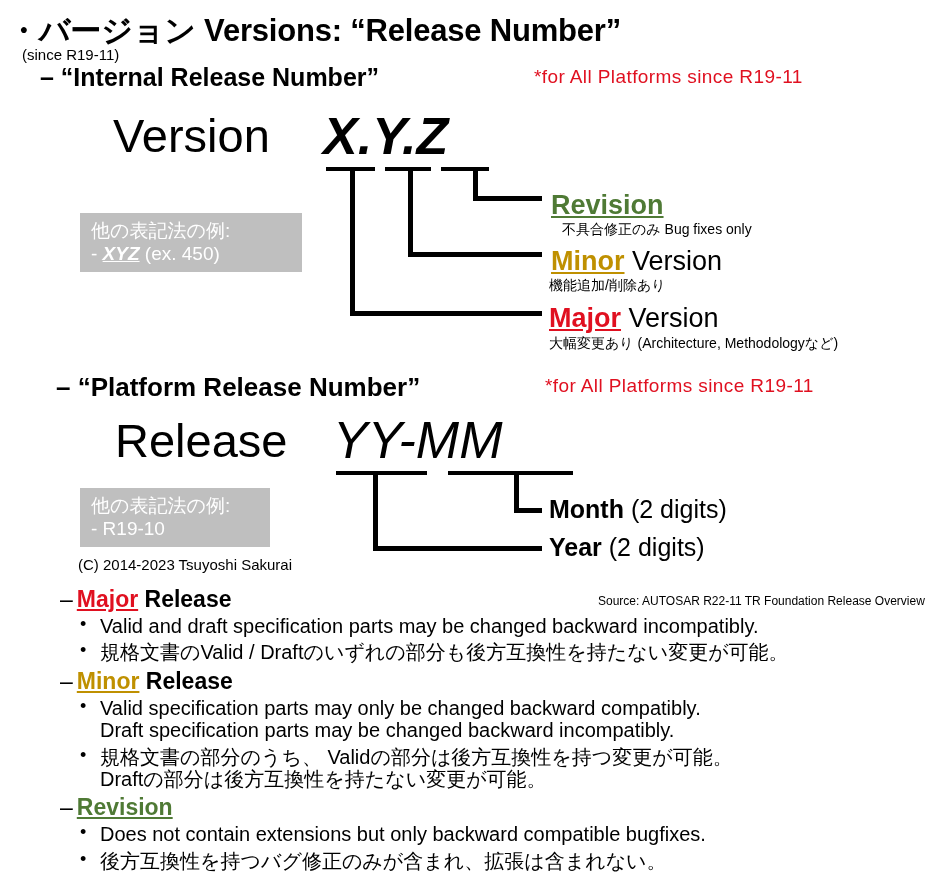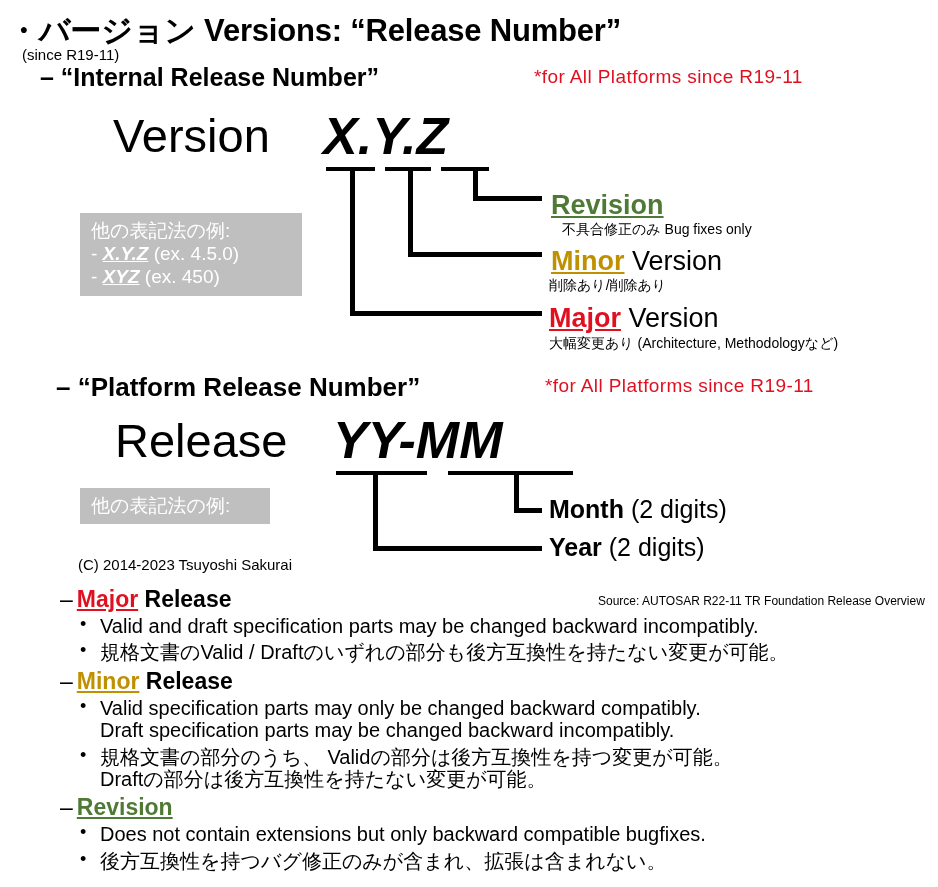--- a/index.html
+++ b/index.html
@@ -85,21 +85,21 @@
     font-size:19px;font-weight:400;color:#E01020;
     letter-spacing:0.4px;
   }
 
   #release-word{
     left:115px;top:413px;
     font-size:47px;font-weight:400;
   }
   #release-yymm{
     left:333px;top:410px;
-    font-size:52px;font-weight:bold;font-style:italic;
+    font-size:52px;font-weight:normal;font-style:italic;
   }
 
   #label-month{left:549px;top:495px;font-size:25px;font-weight:bold;}
   #label-year{left:549px;top:533px;font-size:25px;font-weight:bold;}
   #label-month .plain,#label-year .plain{font-weight:400;}
 
   
   #copyright{left:78px;top:556px;font-size:15px;font-weight:400;}
   #source-note{left:598px;top:594px;font-size:12px;font-weight:400;}
 
@@ -152,29 +152,28 @@
 <div class="abs hline" style="left:473px;top:196px;width:69px;"></div>
 
 <div class="abs vline" style="left:408px;top:171px;height:86px;"></div>
 <div class="abs hline" style="left:408px;top:252px;width:134px;"></div>
 
 <div class="abs vline" style="left:350px;top:171px;height:145px;"></div>
 <div class="abs hline" style="left:350px;top:311px;width:192px;"></div>
 
 <div class="abs gray-box" id="gray-box-1">
   <div>他の表記法の例:</div>
-  <div class="nowrap"><span>- </span><span class="u">X.Y.Z</span><span> (ex. 4.5.0)</span></div>
   <div class="nowrap"><span>- </span><span class="u">XYZ</span><span>  (ex. 450)</span></div>
 </div>
 
 <div class="abs nowrap lab-main" id="label-revision"><span class="kw">Revision</span><span class="plain"></span></div>
 <div class="abs nowrap lab-sub" id="sub-revision">不具合修正のみ  Bug fixes only</div>
 
 <div class="abs nowrap lab-main" id="label-minor"><span class="kw">Minor</span><span class="plain"> Version</span></div>
-<div class="abs nowrap lab-sub" id="sub-minor">削除あり/削除あり</div>
+<div class="abs nowrap lab-sub" id="sub-minor">機能追加/削除あり</div>
 
 <div class="abs nowrap lab-main" id="label-major"><span class="kw">Major</span><span class="plain"> Version</span></div>
 <div class="abs nowrap lab-sub" id="sub-major">大幅変更あり (Architecture, Methodologyなど)</div>
 
 <div class="abs nowrap" id="sub-platform">– “Platform Release Number”</div>
 <div class="abs nowrap" id="sub-platform-note">*for All Platforms since R19-11</div>
 
 <div class="abs nowrap" id="release-word">Release</div>
 <div class="abs nowrap" id="release-yymm">YY-MM</div>
 
@@ -182,20 +181,21 @@
 <div class="abs seg-ul" style="left:448px;top:471px;width:125px;"></div>
 
 <div class="abs vline" style="left:514px;top:475px;height:38px;"></div>
 <div class="abs hline" style="left:514px;top:508px;width:28px;"></div>
 
 <div class="abs vline" style="left:373px;top:475px;height:76px;"></div>
 <div class="abs hline" style="left:373px;top:546px;width:169px;"></div>
 
 <div class="abs gray-box" id="gray-box-2">
   <div>他の表記法の例:</div>
+  <div class="nowrap">- R19-10</div>
 </div>
 
 <div class="abs nowrap" id="label-month"><span>Month</span><span class="plain"> (2 digits)</span></div>
 <div class="abs nowrap" id="label-year"><span>Year</span><span class="plain"> (2 digits)</span></div>
 
 <div class="abs nowrap" id="copyright">(C) 2014-2023 Tsuyoshi Sakurai</div>
 <div class="abs nowrap" id="source-note">Source: AUTOSAR R22-11 TR Foundation Release Overview</div>
 
 <div class="abs" id="bottom-list">
 

